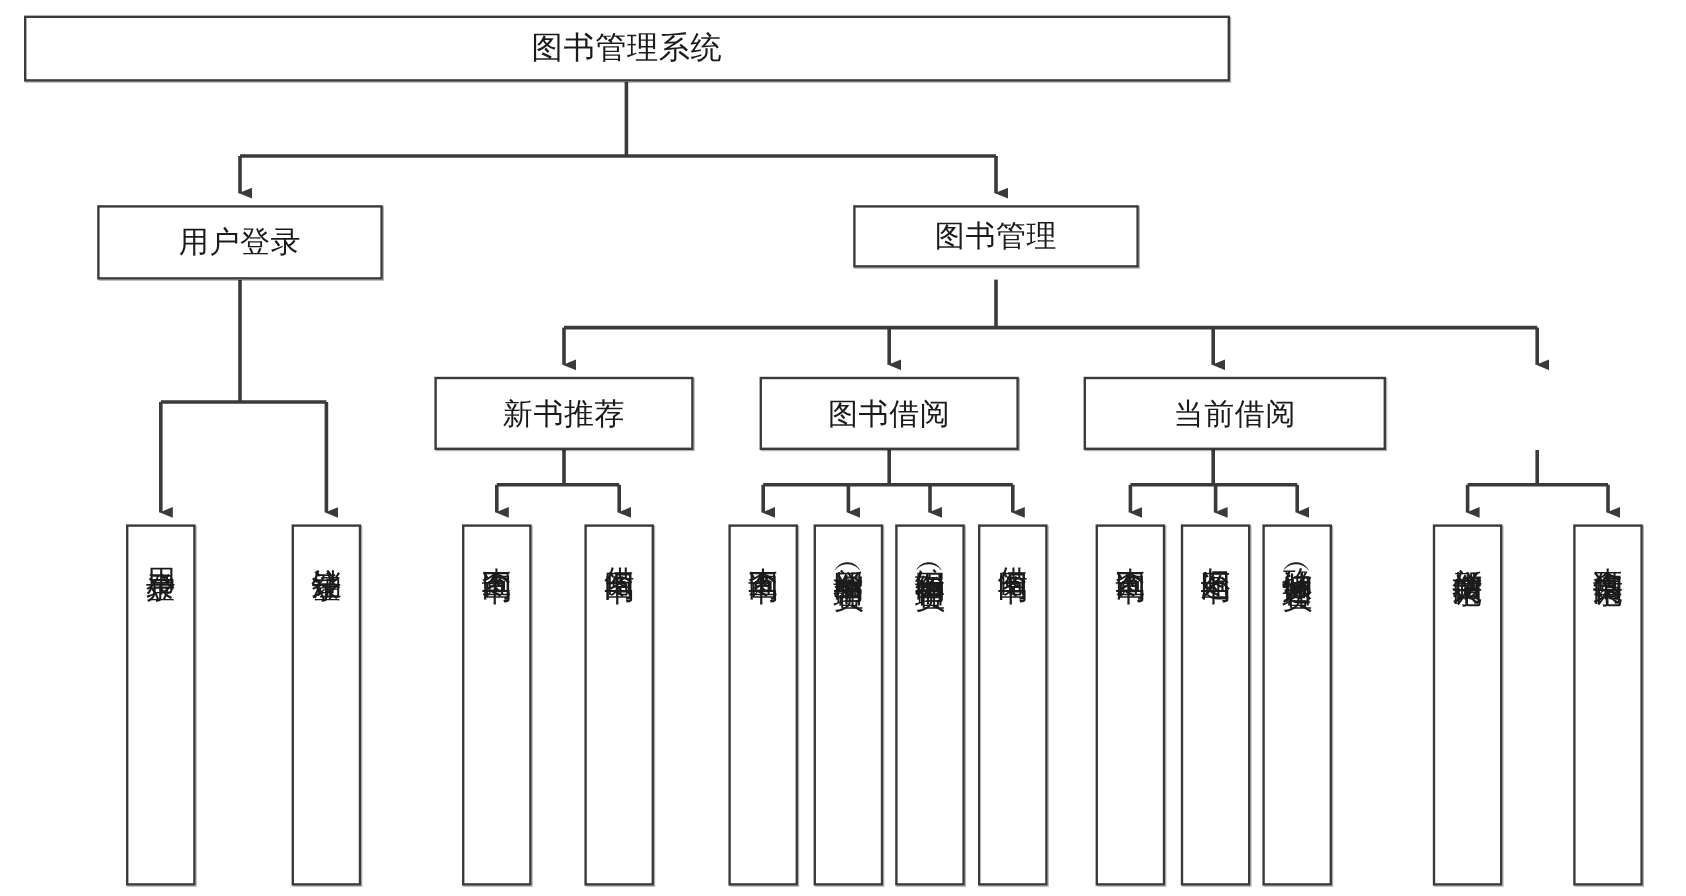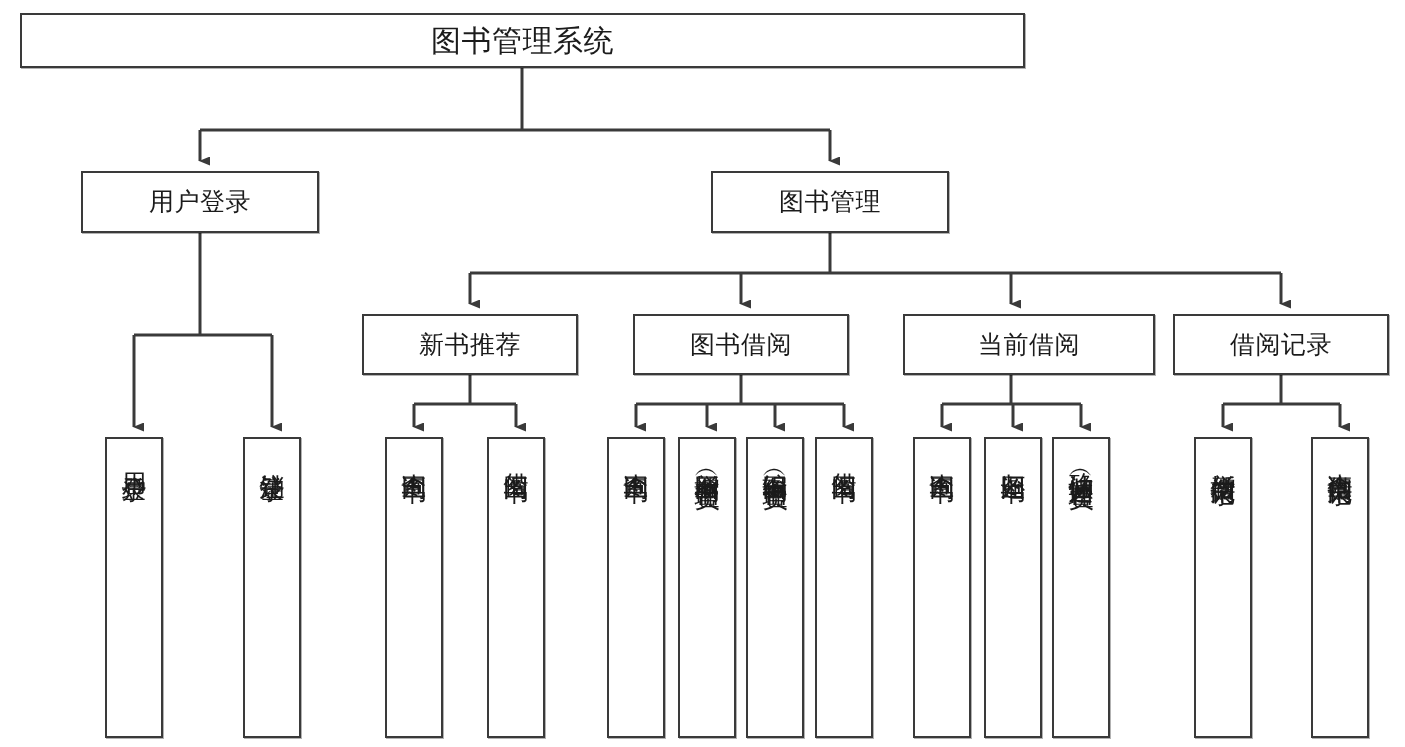--- a/index.html
+++ b/index.html
@@ -40,21 +40,21 @@
   .node .lbl {
     display: block;
     text-align: center;
     line-height: 1.12;
     letter-spacing: 0.5px;
   }
   .node.horiz .lbl {
     font-size: 25px;
   }
   .node.root .lbl {
-    font-size: 30px;
+    font-size: 26px;
   }
   .node.vert {
     align-items: flex-start;
     justify-content: center;
     padding-top: 14px;
   }
   .node.vert .lbl {
     writing-mode: vertical-rl;
     text-orientation: upright;
     font-size: 25px;
@@ -125,35 +125,32 @@
     </g>
   </svg>
 
   <div class="node root horiz" style="left:20px; top:13px; width:1005px; height:55px;">
     <span class="lbl">图书管理系统</span>
   </div>
 
   <div class="node horiz" style="left:81px; top:171px; width:238px; height:62px;">
     <span class="lbl">用户登录</span>
   </div>
-  <div class="node horiz" style="left:711px; top:171px; width:238px; height:62px;">
+  <div class="node horiz" style="left:711px; top:171px; width:238px; height:52px;">
     <span class="lbl">图书管理</span>
   </div>
 
   <div class="node horiz" style="left:633px; top:314px; width:216px; height:61px;">
     <span class="lbl">图书借阅</span>
   </div>
   <div class="node horiz" style="left:362px; top:314px; width:216px; height:61px;">
     <span class="lbl">新书推荐</span>
   </div>
   <div class="node horiz" style="left:903px; top:314px; width:252px; height:61px;">
     <span class="lbl">当前借阅</span>
-  </div>
-  <div class="node horiz" style="left:1173px; top:314px; width:216px; height:61px;">
-    <span class="lbl">借阅记录</span>
   </div>
 
   <div class="node vert" style="left:105px; top:437px; width:58px; height:301px;">
     <span class="lbl">用户登录</span>
   </div>
   <div class="node vert" style="left:243px; top:437px; width:58px; height:301px;">
     <span class="lbl">注销登录</span>
   </div>
   <div class="node vert" style="left:385px; top:437px; width:58px; height:301px;">
     <span class="lbl">查询图书</span>

